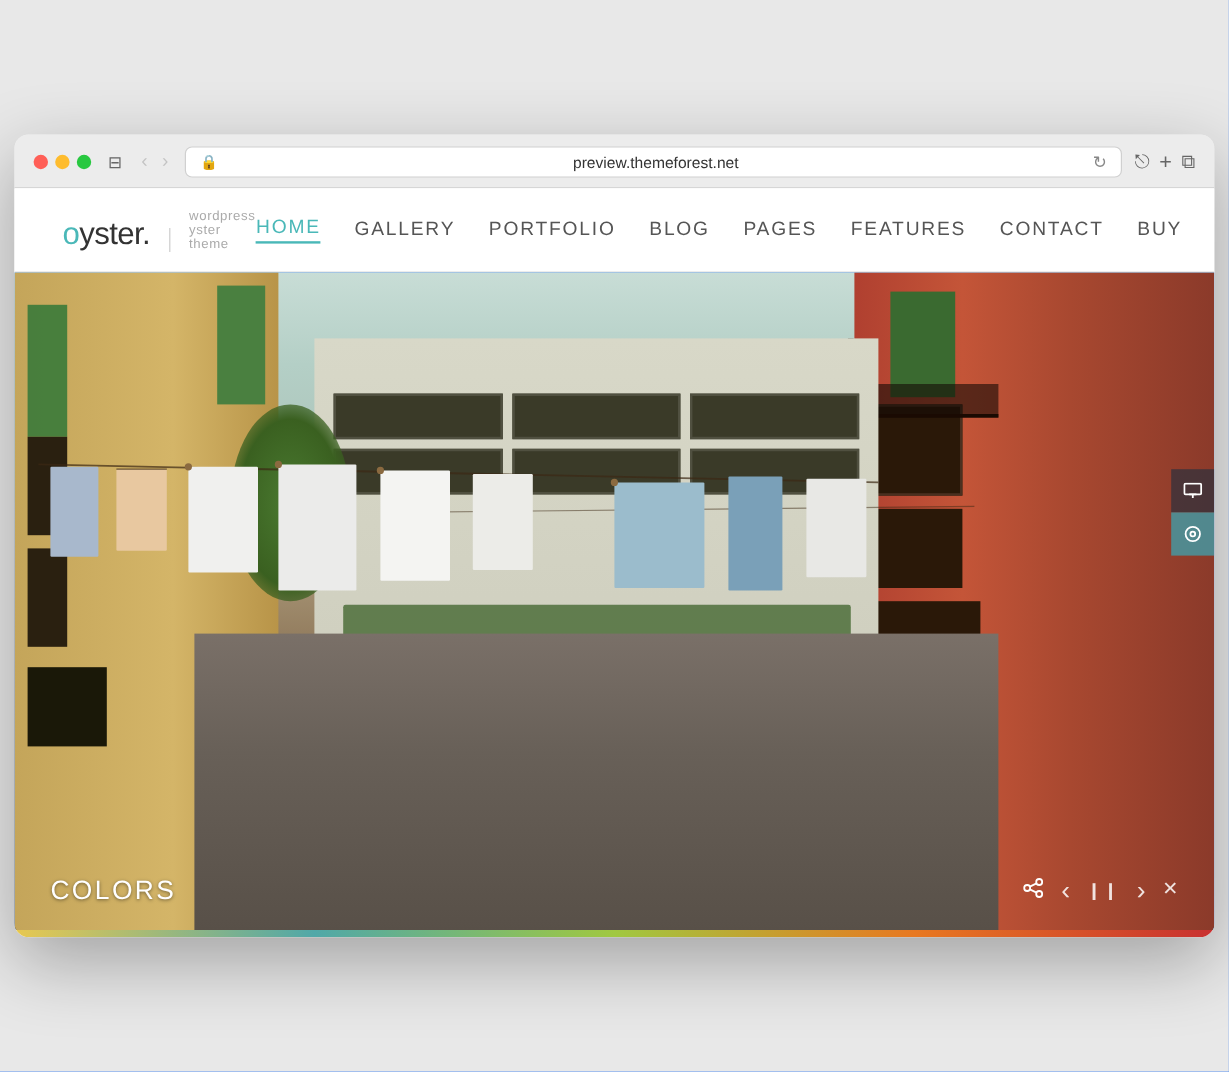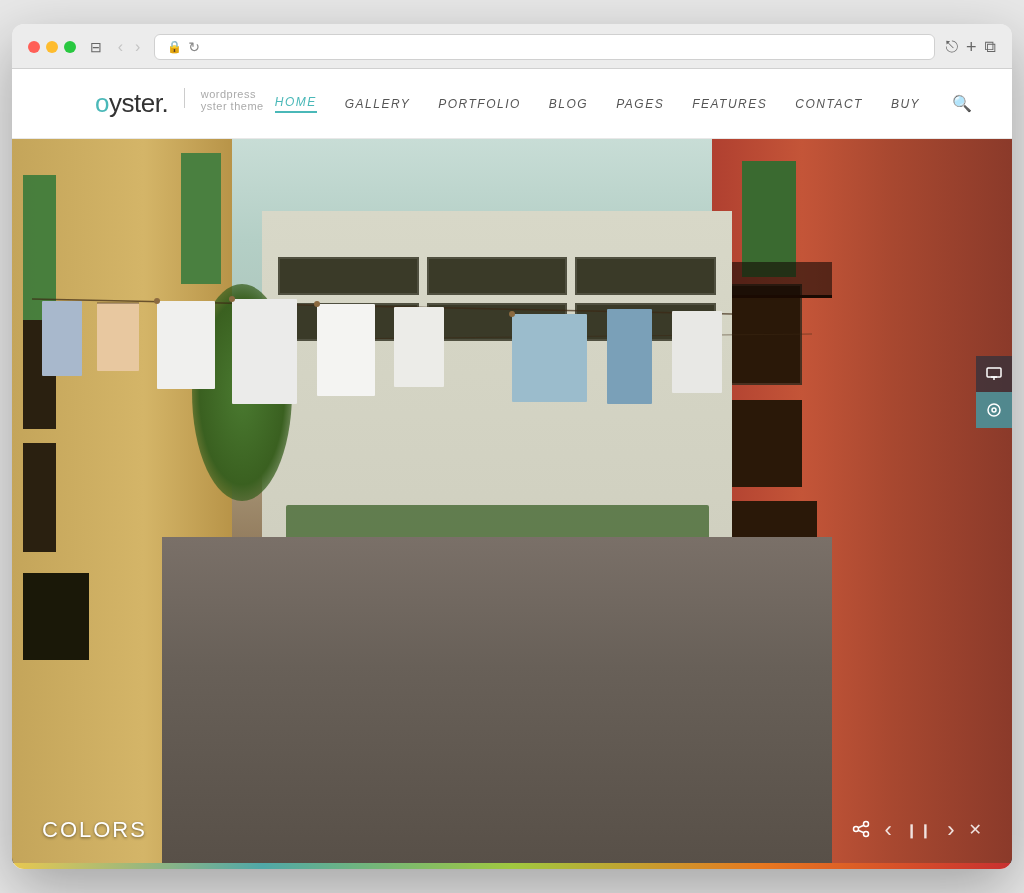--- a/index.html
+++ b/index.html
@@ -124,24 +124,23 @@
       display: flex;
       align-items: center;
       padding: 0 40px;
       height: 70px;
       border-bottom: 1px solid #e8e8e8;
       background: white;
     }
 
     .logo-area {
       display: flex;
-      align-items: flex-start;
+      align-items: flex-end;
       gap: 14px;
       margin-right: auto;
-      margin-left: 43px;
     }
 
     .logo-text {
       font-size: 26px;
       font-weight: 300;
       color: #333;
       letter-spacing: -0.5px;
     }
 
     .logo-text span {
@@ -162,48 +161,47 @@
       letter-spacing: 0.5px;
     }
 
     .site-nav {
       display: flex;
       align-items: center;
       gap: 28px;
     }
 
     .nav-item {
-      font-size: 12px;
+      font-size: 16px;
       letter-spacing: 1.5px;
       text-transform: uppercase;
       color: #555;
       cursor: pointer;
       text-decoration: none;
       font-weight: 500;
-      font-style: italic;
     }
 
     .nav-item.active {
       color: #4ab8b8;
       border-bottom: 2px solid #4ab8b8;
       padding-bottom: 2px;
     }
 
     .nav-search {
       font-size: 16px;
       color: #555;
       cursor: pointer;
       margin-left: 4px;
     }
 
     
     .hero-container {
       position: relative;
       width: 100%;
-      height: 724px;
+      height: 548px;
       overflow: hidden;
       background: #3b82f6;
     }
 
     
     .hero-image {
       width: 100%;
       height: 100%;
       position: relative;
       background: linear-gradient(
@@ -347,20 +345,21 @@
     </div>
 
     <div class="browser-controls">
       <button class="browser-btn sidebar-toggle">⊟</button>
       <button class="browser-btn" style="opacity:0.4">‹</button>
       <button class="browser-btn" style="opacity:0.4">›</button>
     </div>
 
     <div class="address-bar-container">
       <span class="lock-icon">🔒</span>
+      <input class="address-bar" type="text" value="preview.themeforest.net" style="">
       <button class="refresh-btn">↻</button>
     </div>
 
     <div class="browser-actions">
       <span style="font-size:16px">⎋</span>
       <span style="font-size:18px">+</span>
       <span style="font-size:16px">⧉</span>
     </div>
   </div>
 

